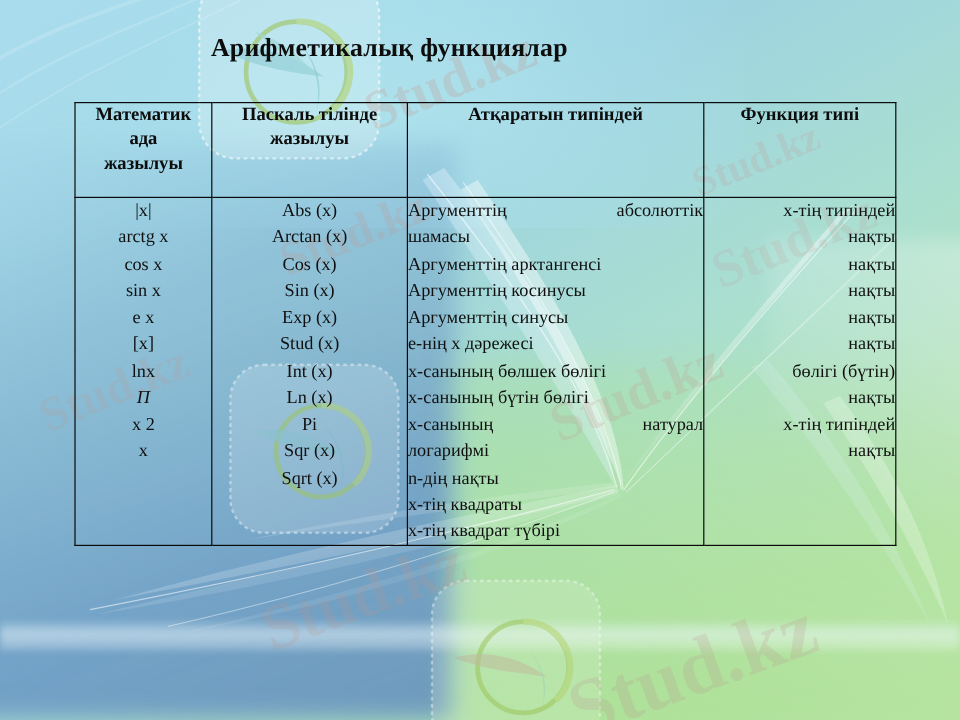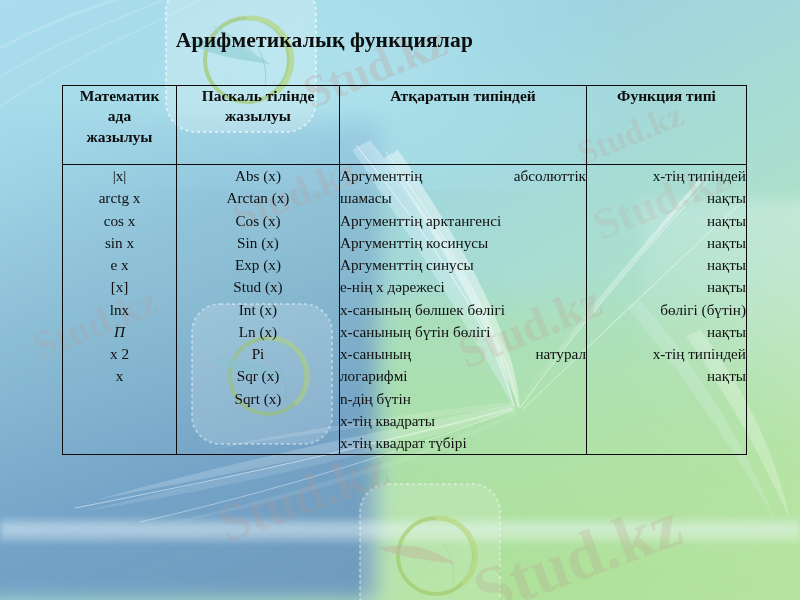--- a/index.html
+++ b/index.html
@@ -340,21 +340,21 @@
           <div class="line spread">Аргументтің абсолюттік</div>
           <div class="line">шамасы</div>
           <div class="line">Аргументтің арктангенсі</div>
           <div class="line">Аргументтің косинусы</div>
           <div class="line">Аргументтің синусы</div>
           <div class="line">е-нің х дәрежесі</div>
           <div class="line">х-санының бөлшек бөлігі</div>
           <div class="line">х-санының бүтін бөлігі</div>
           <div class="line spread">х-санының натурал</div>
           <div class="line">логарифмі</div>
-          <div class="line italic-lead">n-дің бүтін</div>
+          <div class="line italic-lead">n-дің нақты</div>
           <div class="line">х-тің квадраты</div>
           <div class="line">х-тің квадрат түбірі</div>
         </td>
 
         <td class="cell-type">
           <div>х-тің типіндей</div>
           <div>нақты</div>
           <div>нақты</div>
           <div>нақты</div>
           <div>нақты</div>

